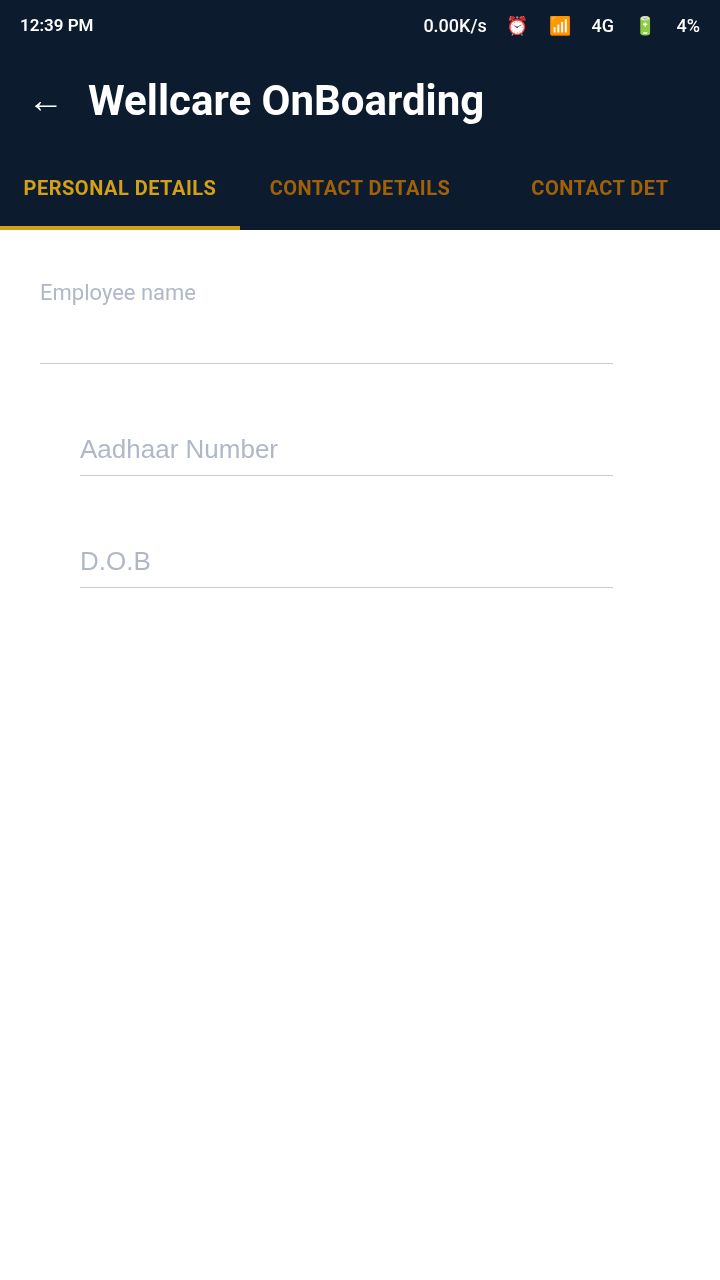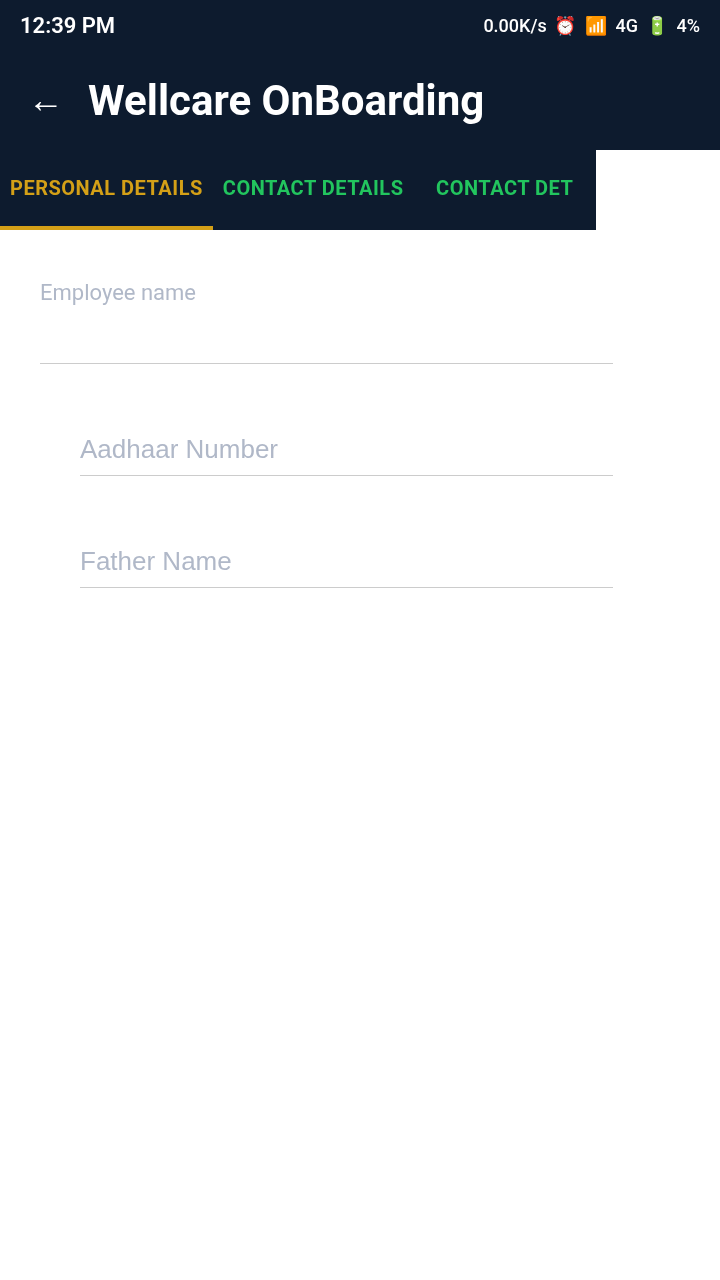--- a/index.html
+++ b/index.html
@@ -25,28 +25,28 @@
       display: flex;
       align-items: center;
       justify-content: space-between;
       padding: 0 20px;
       color: #ffffff;
       font-size: 22px;
       font-weight: 500;
     }
 
     .status-left {
-      font-size: 22px;
+      font-size: 17px;
       font-weight: 600;
     }
 
     .status-right {
       display: flex;
       align-items: center;
-      gap: 8px;
+      gap: 20px;
       font-size: 18px;
     }
 
     .status-right span {
       font-size: 18px;
     }
 
     
     .app-bar {
       width: 720px;
@@ -70,21 +70,21 @@
     }
 
     .app-bar-title {
       color: #ffffff;
       font-size: 42px;
       font-weight: 700;
     }
 
     
     .tab-bar {
-      width: 596px;
+      width: 720px;
       height: 80px;
       background: #0d1b2e;
       display: flex;
       align-items: stretch;
       overflow: hidden;
     }
 
     .tab-item {
       flex: 1;
       display: flex;
@@ -98,21 +98,21 @@
       white-space: nowrap;
       padding: 0 10px;
     }
 
     .tab-item.active {
       color: #d4a017;
       border-bottom: 4px solid #d4a017;
     }
 
     .tab-item.inactive {
-      color: #22c55e;
+      color: #a16207;
       border-bottom: 4px solid transparent;
     }
 
     
     .form-area {
       width: 653px;
       background: #ffffff;
       padding: 0 40px;
     }
 
@@ -196,20 +196,20 @@
 
   <div class="form-group">
     <label class="form-label">Employee name</label>
     <input class="form-input focused" type="text" value="" style="">
   </div>
 
   <div class="form-group-simple">
     <input class="form-input" type="text" placeholder="Aadhaar Number" style="">
   </div>
 
-
   <div class="form-group-simple">
-    <input class="form-input" type="text" placeholder="Father Name" style="">
-  </div>
+    <input class="form-input" type="text" placeholder="D.O.B" style="">
+  </div>
+
 
 
 
 </div>
 
 </body></html>

